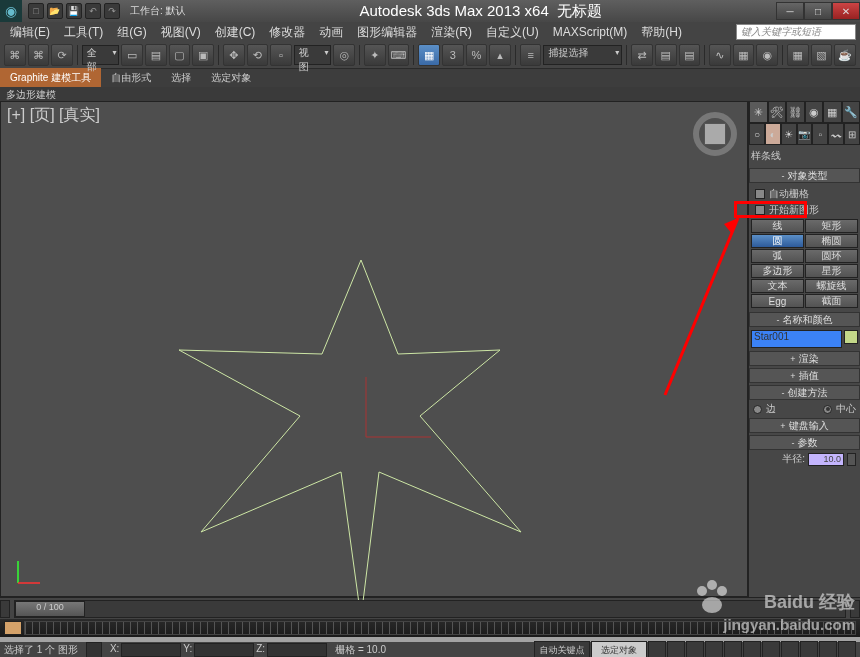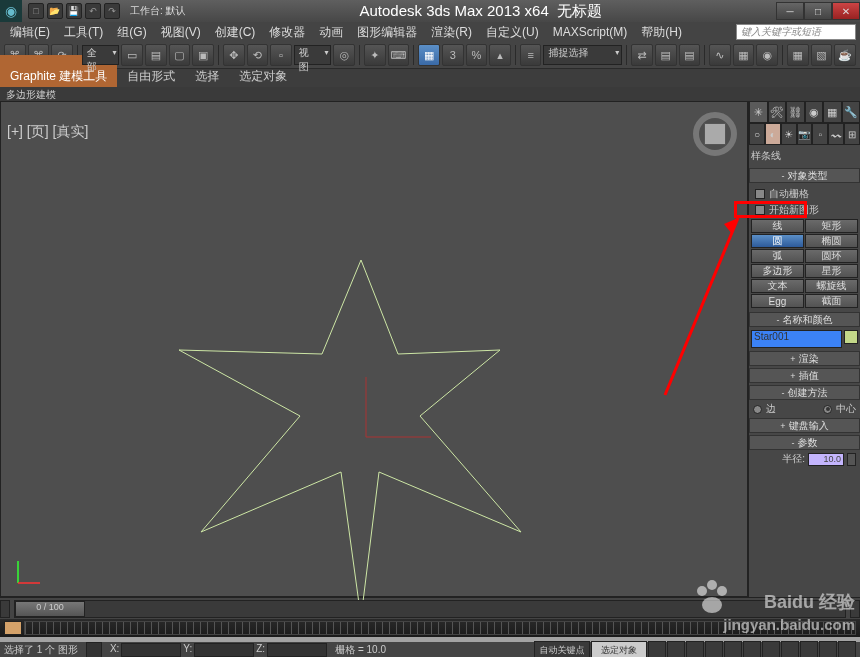--- a/index.html
+++ b/index.html
@@ -24,28 +24,28 @@
 
 .toolbar { background: #444; border-bottom: 1px solid #2a2a2a; display: flex; align-items: center; padding: 2px 4px; gap: 2px; }
 .toolbar .ico { width: 22px; height: 22px; border: 1px solid #333; background: linear-gradient(#555,#3a3a3a); display: flex; align-items: center; justify-content: center; color: #bbb; font-size: 11px; border-radius: 2px; }
 .toolbar .ico.act { background: linear-gradient(#5b8fc7,#3a6aa7); color: #fff; }
 .toolbar .sep { width: 1px; height: 20px; background: #2a2a2a; margin: 0 2px; }
 .toolbar .drop { height: 20px; background: #3a3a3a; border: 1px solid #222; padding: 0 12px 0 4px; font-size: 10px; color: #ccc; position: relative; }
 .toolbar .drop::after { content: "▾"; position: absolute; right: 2px; top: 2px; font-size: 8px; }
 
 
 .ribbon { height: 18px; background: #3d3d3d; display: flex; align-items: flex-end; }
-.ribbon .tab { padding: 13px 10px 2px; font-size: 12px; color: #ccc; }
+.ribbon .tab { padding: 3px 10px 2px; font-size: 10px; color: #ccc; }
 .ribbon .tab.act { background: #b06633; color: #fff; }
 .ribbonbar { height: 14px; background: #3a3a3a; padding: 1px 6px; font-size: 10px; color: #ccc; }
 
 
 .mainrow { display: flex; height: 496px; }
 .viewport { flex: 1; background: #4e4e4e; position: relative; border: 1px solid #222; }
-.vplabel { position: absolute; top: 21px; left: 6px; color: #ccc; font-size: 14px; }
+.vplabel { position: absolute; top: 3px; left: 6px; color: #ccc; font-size: 16px; }
 .gizmo { position: absolute; bottom: 8px; left: 12px; }
 .vpcube { position: absolute; top: 10px; right: 10px; width: 44px; height: 44px; border: 6px solid #777; border-radius: 50%; display: flex; align-items: center; justify-content: center; }
 .vpcube .face { width: 22px; height: 22px; background: #aaa; border: 1px solid #555; }
 svg.star { position: absolute; top: 0; left: 0; }
 
 
 .annot-box { position: absolute; border: 3px solid red; }
 .annot-arrow { position: absolute; }
 
 

